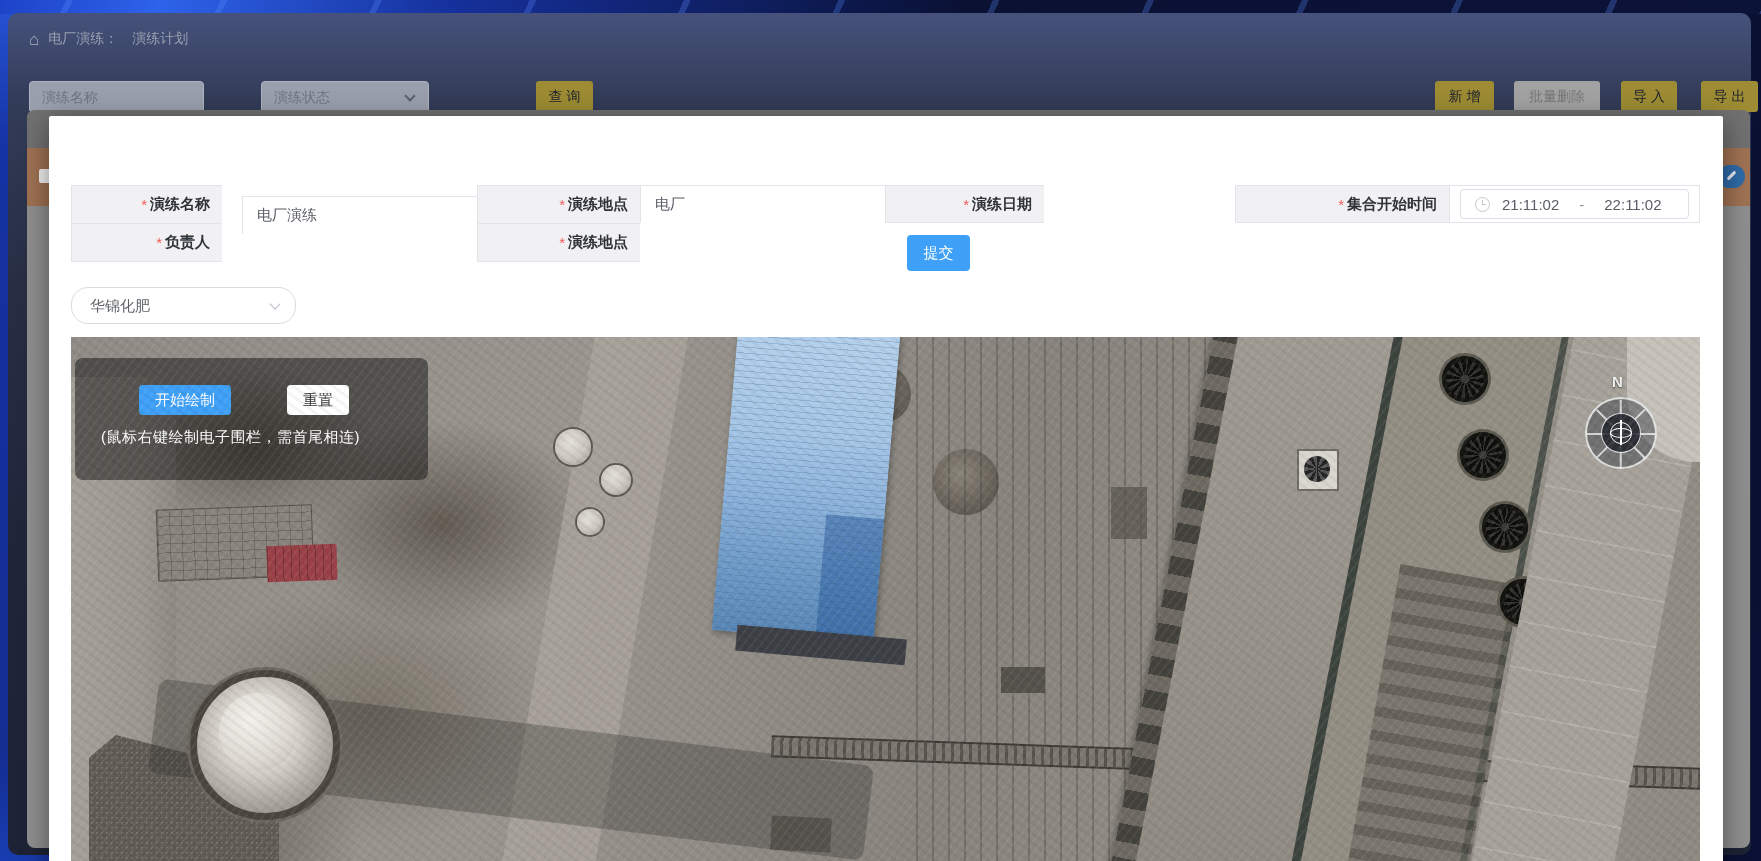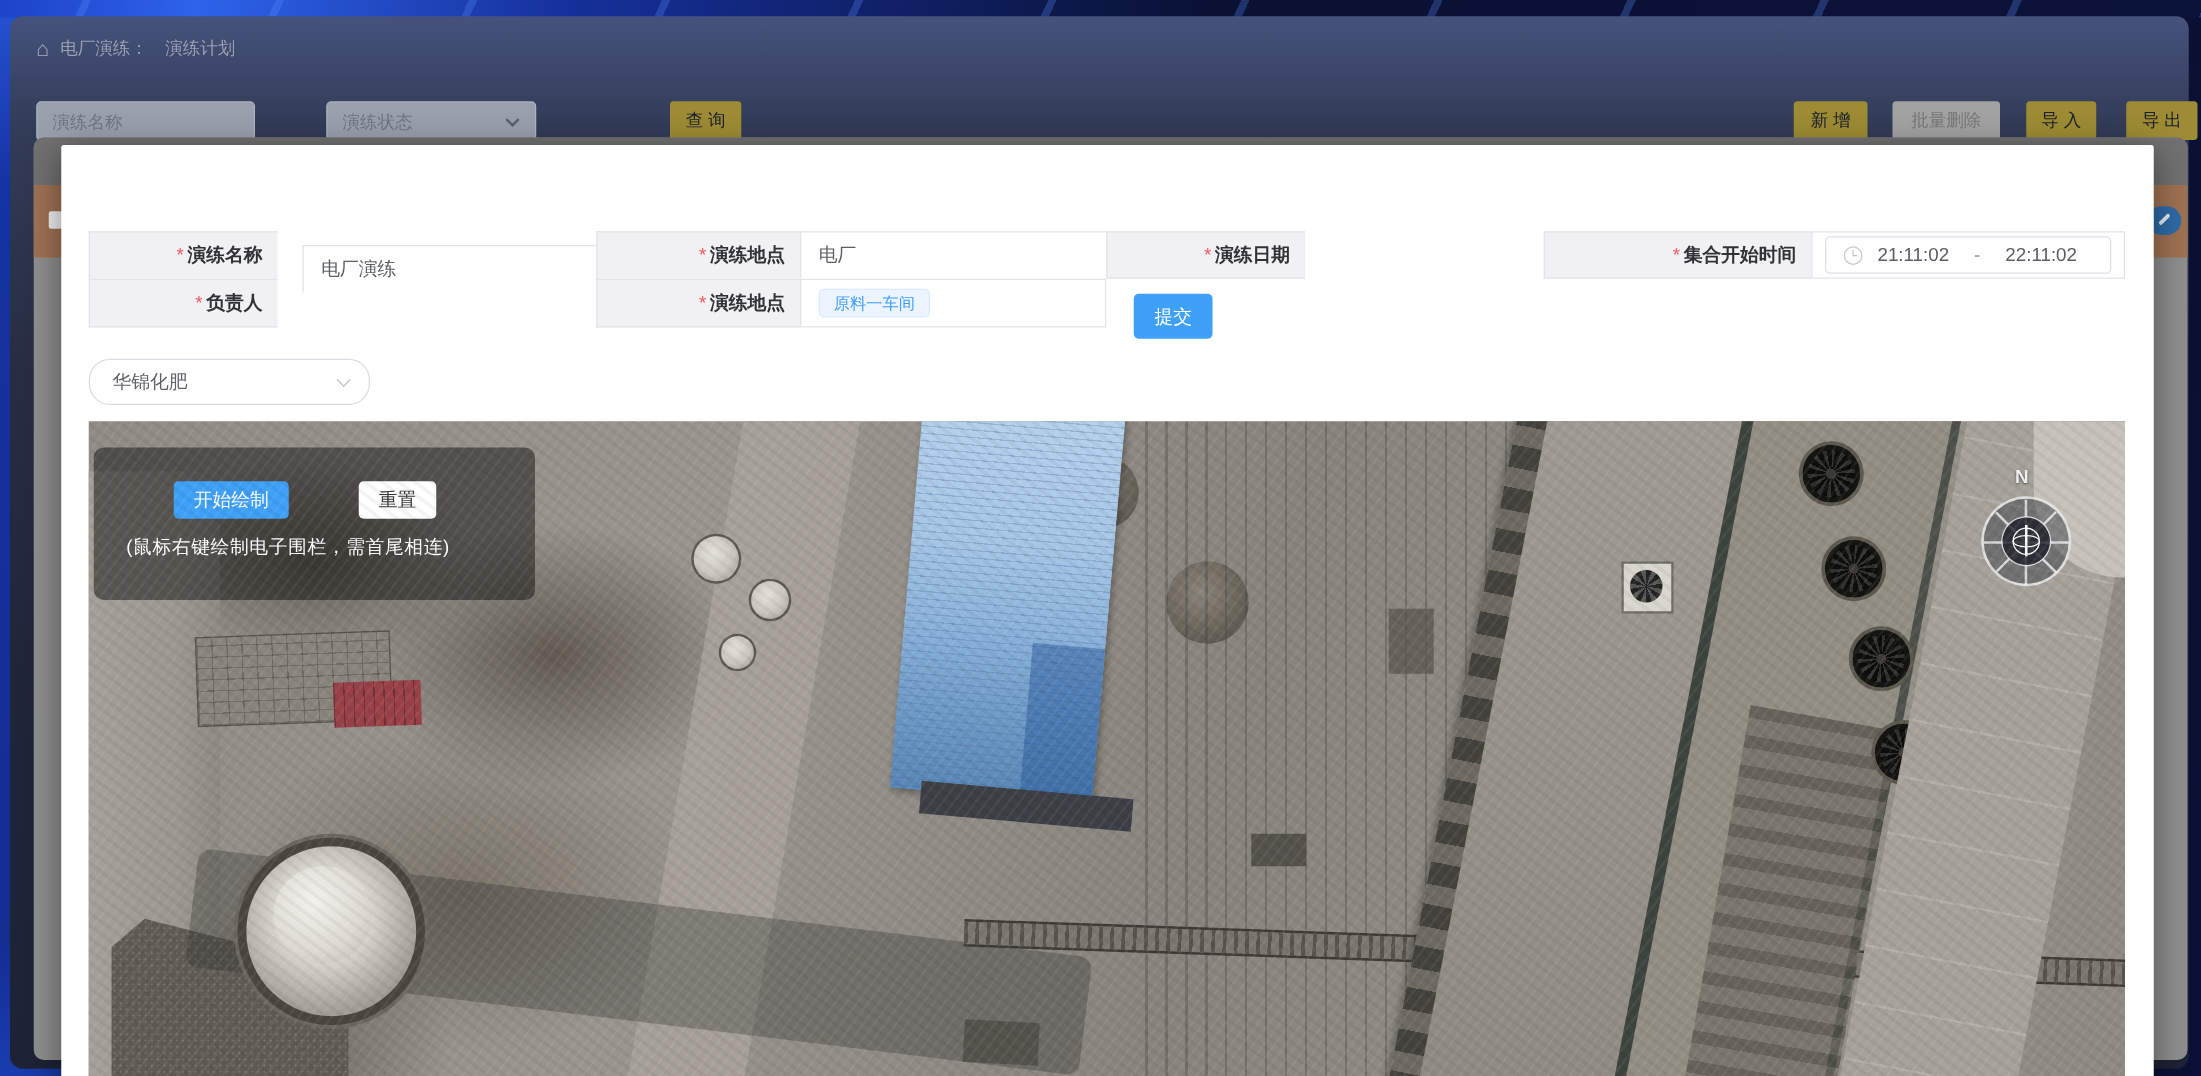--- a/index.html
+++ b/index.html
@@ -218,23 +218,20 @@
   </div>
 
   <div class="cell lbl bb" style="left:22px;top:107px;width:151px;height:39px;">
     <span class="req">*</span>
     <span>负责人</span>
   </div>
   <div class="cell lbl bb" style="left:428px;top:107px;width:163px;height:39px;">
     <span class="req">*</span>
     <span>演练地点</span>
   </div>
-  <div class="cell val bb br" style="left:591px;top:107px;width:245px;height:39px;">
-    <span class="tag">原料一车间</span>
-  </div>
 
   <button class="btn-submit">提交</button>
 
   <div class="factory-select">
     <span>华锦化肥</span>
     <span class="chev"></span>
   </div>
 
   <div class="map">
     <div class="mf m-mottle"></div>

